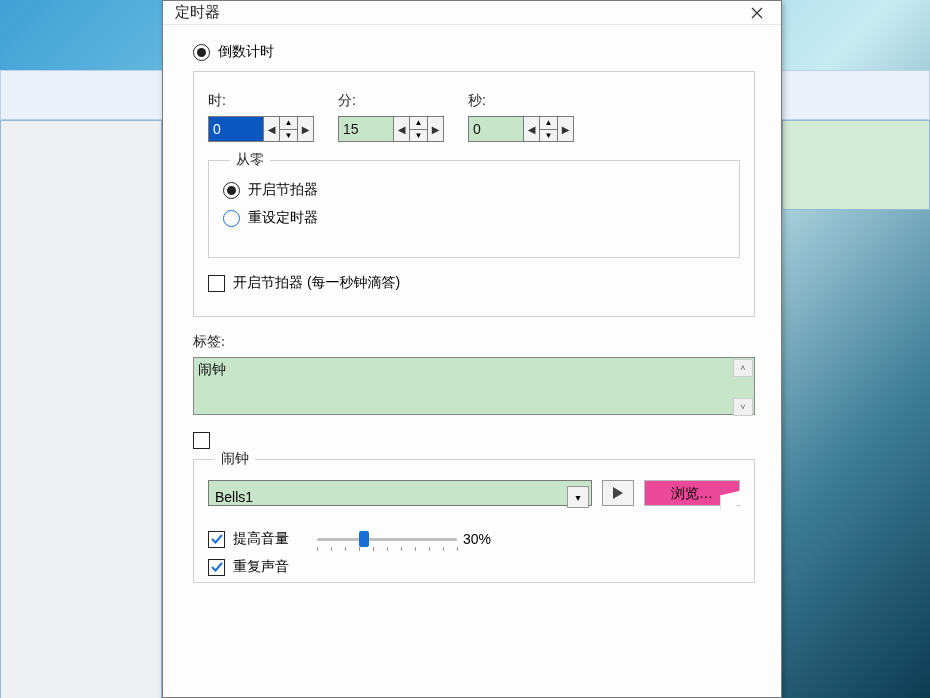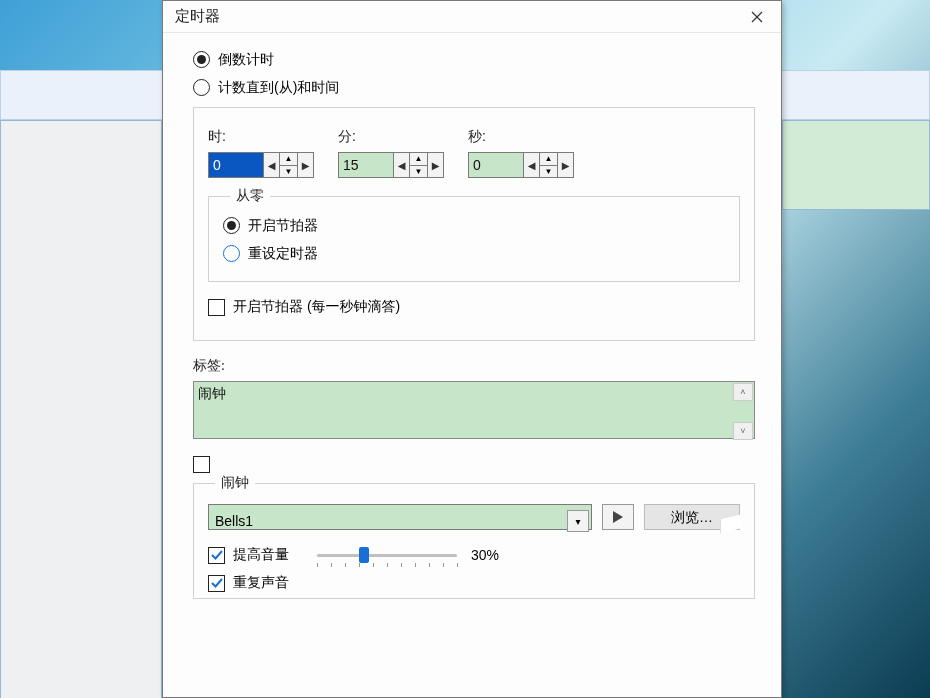--- a/index.html
+++ b/index.html
@@ -15,31 +15,31 @@
 
   .dialog {
     position: absolute; left: 162px; top: 0;
     width: 620px; height: 698px;
     background: #fdfdfd;
     border: 1px solid #7a7a7a;
     box-shadow: 2px 2px 6px rgba(0,0,0,.25);
     display: flex; flex-direction: column;
   }
   .titlebar {
-    height: 32px; display:flex; align-items:center; justify-content:space-between;
+    height: 24px; display:flex; align-items:center; justify-content:space-between;
     padding: 0 0 0 12px; border-bottom:1px solid #e6e6e6;
   }
   .titlebar-title { font-size:15px; color:#222; }
   .close-btn {
     width:48px; height:36px; display:flex; align-items:center; justify-content:center;
     color:#333;
   }
   .content { padding: 18px 26px 0 30px; overflow:hidden; flex:1; }
 
-  .radio-row { display:flex; margin-bottom:10px; }
+  .radio-row { display:flex; align-items:center; margin-bottom:10px; }
   .radio { width:17px; height:17px; border:1px solid #222; border-radius:50%; margin-right:8px; display:flex; align-items:center; justify-content:center; background:#fff;}
   .radio.checked::after{ content:""; width:9px; height:9px; background:#222; border-radius:50%; }
 
   .groupbox { border:1px solid #d0d0d0; padding:20px 14px 14px 14px; margin:10px 0 16px 0; position:relative;}
   .groupbox.inner { margin:18px 0 16px 0; }
   .group-legend { position:absolute; top:-10px; left:21px; background:#fdfdfd; padding:0 6px; color:#222; }
 
   .time-row { display:flex; gap:24px; margin-bottom:10px;}
   .time-col { display:flex; flex-direction:column; gap:6px;}
   .time-label { color:#222; }
@@ -70,24 +70,24 @@
   .ta-scroll { position:absolute; right:2px; top:2px; bottom:2px; width:20px; display:flex; flex-direction:column; justify-content:space-between;}
   .ta-scroll div{ height:18px; background:#f0f0f0; border:1px solid #ccc; display:flex; align-items:center; justify-content:center; font-size:9px; color:#666;}
 
   .sound-row { display:flex; gap:10px; align-items:center; }
   .select {
     flex:1; height:26px; border:1px solid #7a7a7a; background:#c7e5c9;
     display:flex; align-items:center; justify-content:space-between; padding:8px 2px 0 6px;
   }
   .select-btn{ width:22px; height:22px; border:1px solid #999; background:#f3f3f3; display:flex; align-items:center; justify-content:center; font-size:10px;}
   .play-btn { width:32px; height:26px; border:1px solid #999; background:#f3f3f3; display:flex; align-items:center; justify-content:center;}
-  .browse-btn{ width:96px; height:26px; border:1px solid #bbb; background:#e5e5e5; text-align:center; line-height:24px; position:relative;}
+  .browse-btn{ width:96px; height:26px; border:1px solid #bbb; background:#ec4899; text-align:center; line-height:24px; position:relative;}
   .browse-btn::after{ content:""; position:absolute; right:-2px; bottom:-2px; width:20px; height:14px; background:#fff; transform:skewY(-14deg); border-left:1px solid #ddd;}
 
-  .slider-row { display:flex; align-items:center; gap:14px; margin-left:28px; }
+  .slider-row { display:flex; align-items:center; gap:6px; margin-left:28px; }
   .slider { position:relative; width:140px; height:16px;}
   .slider-track{ position:absolute; top:7px; left:0; right:0; height:3px; background:#bfbfbf; border-radius:2px;}
   .slider-thumb{ position:absolute; top:0; width:10px; height:16px; background:#1a6fd6; border-radius:2px;}
   .slider-ticks{ position:absolute; left:0; right:0; bottom:-4px; height:4px;}
   .slider-ticks i{ position:absolute; width:1px; height:4px; background:#999; bottom:0;}
 </style>
 </head>
 <body>
 
 <div class="bg-titlebar"></div>
@@ -102,24 +102,20 @@
           <path d="M1 1 L11 11 M11 1 L1 11" stroke="currentColor" stroke-width="1.2" fill="none"></path>
         </svg>
     </div>
   </div>
 
   <div class="content">
 
     <div class="radio-row">
       <span class="radio checked"></span>
       <span>倒数计时</span>
-    </div>
-    <div class="radio-row">
-      <span class="radio"></span>
-      <span>计数直到(从)和时间</span>
     </div>
 
     <div class="groupbox">
       <div class="time-row">
         <div class="time-col">
           <span class="time-label">时:</span>
           <div class="spin sel">
             <input class="spin-input" value="0" style="">
             <div class="spin-btn">◀</div>
             <div class="spin-updown">
@@ -154,21 +150,21 @@
           </div>
         </div>
       </div>
 
       <div class="groupbox inner">
         <span class="group-legend">从零</span>
         <div class="radio-row">
           <span class="radio checked"></span>
           <span>开启节拍器</span>
         </div>
-        <div class="radio-row" style="margin-bottom:4px">
+        <div class="radio-row" style="margin-bottom:16px">
           <span class="radio" style="border-color:#1a6fd6"></span>
           <span>重设定时器</span>
         </div>
       </div>
 
       <div class="checkbox-row">
         <span class="checkbox"></span>
         <span>开启节拍器 (每一秒钟滴答)</span>
       </div>
     </div>
@@ -198,21 +194,21 @@
         <div class="play-btn">
           <svg width="10" height="12" viewBox="0 0 10 12">
               <path d="M0 0 L10 6 L0 12 Z" fill="#444"></path>
             </svg>
         </div>
         <div class="browse-btn">
           <span>浏览…</span>
         </div>
       </div>
 
-      <div class="checkbox-row" style="margin-top:16px">
+      <div class="checkbox-row" style="margin-top:24px">
         <span class="checkbox checked">
             <svg width="12" height="12" viewBox="0 0 12 12">
               <path d="M1 6 L4.5 9.5 L11 2" stroke="#1a6fd6" stroke-width="2" fill="none"></path>
             </svg>
           </span>
         <span>提高音量</span>
         <div class="slider-row">
           <div class="slider">
             <div class="slider-track"></div>
             <div class="slider-thumb" style="left:30%"></div>

